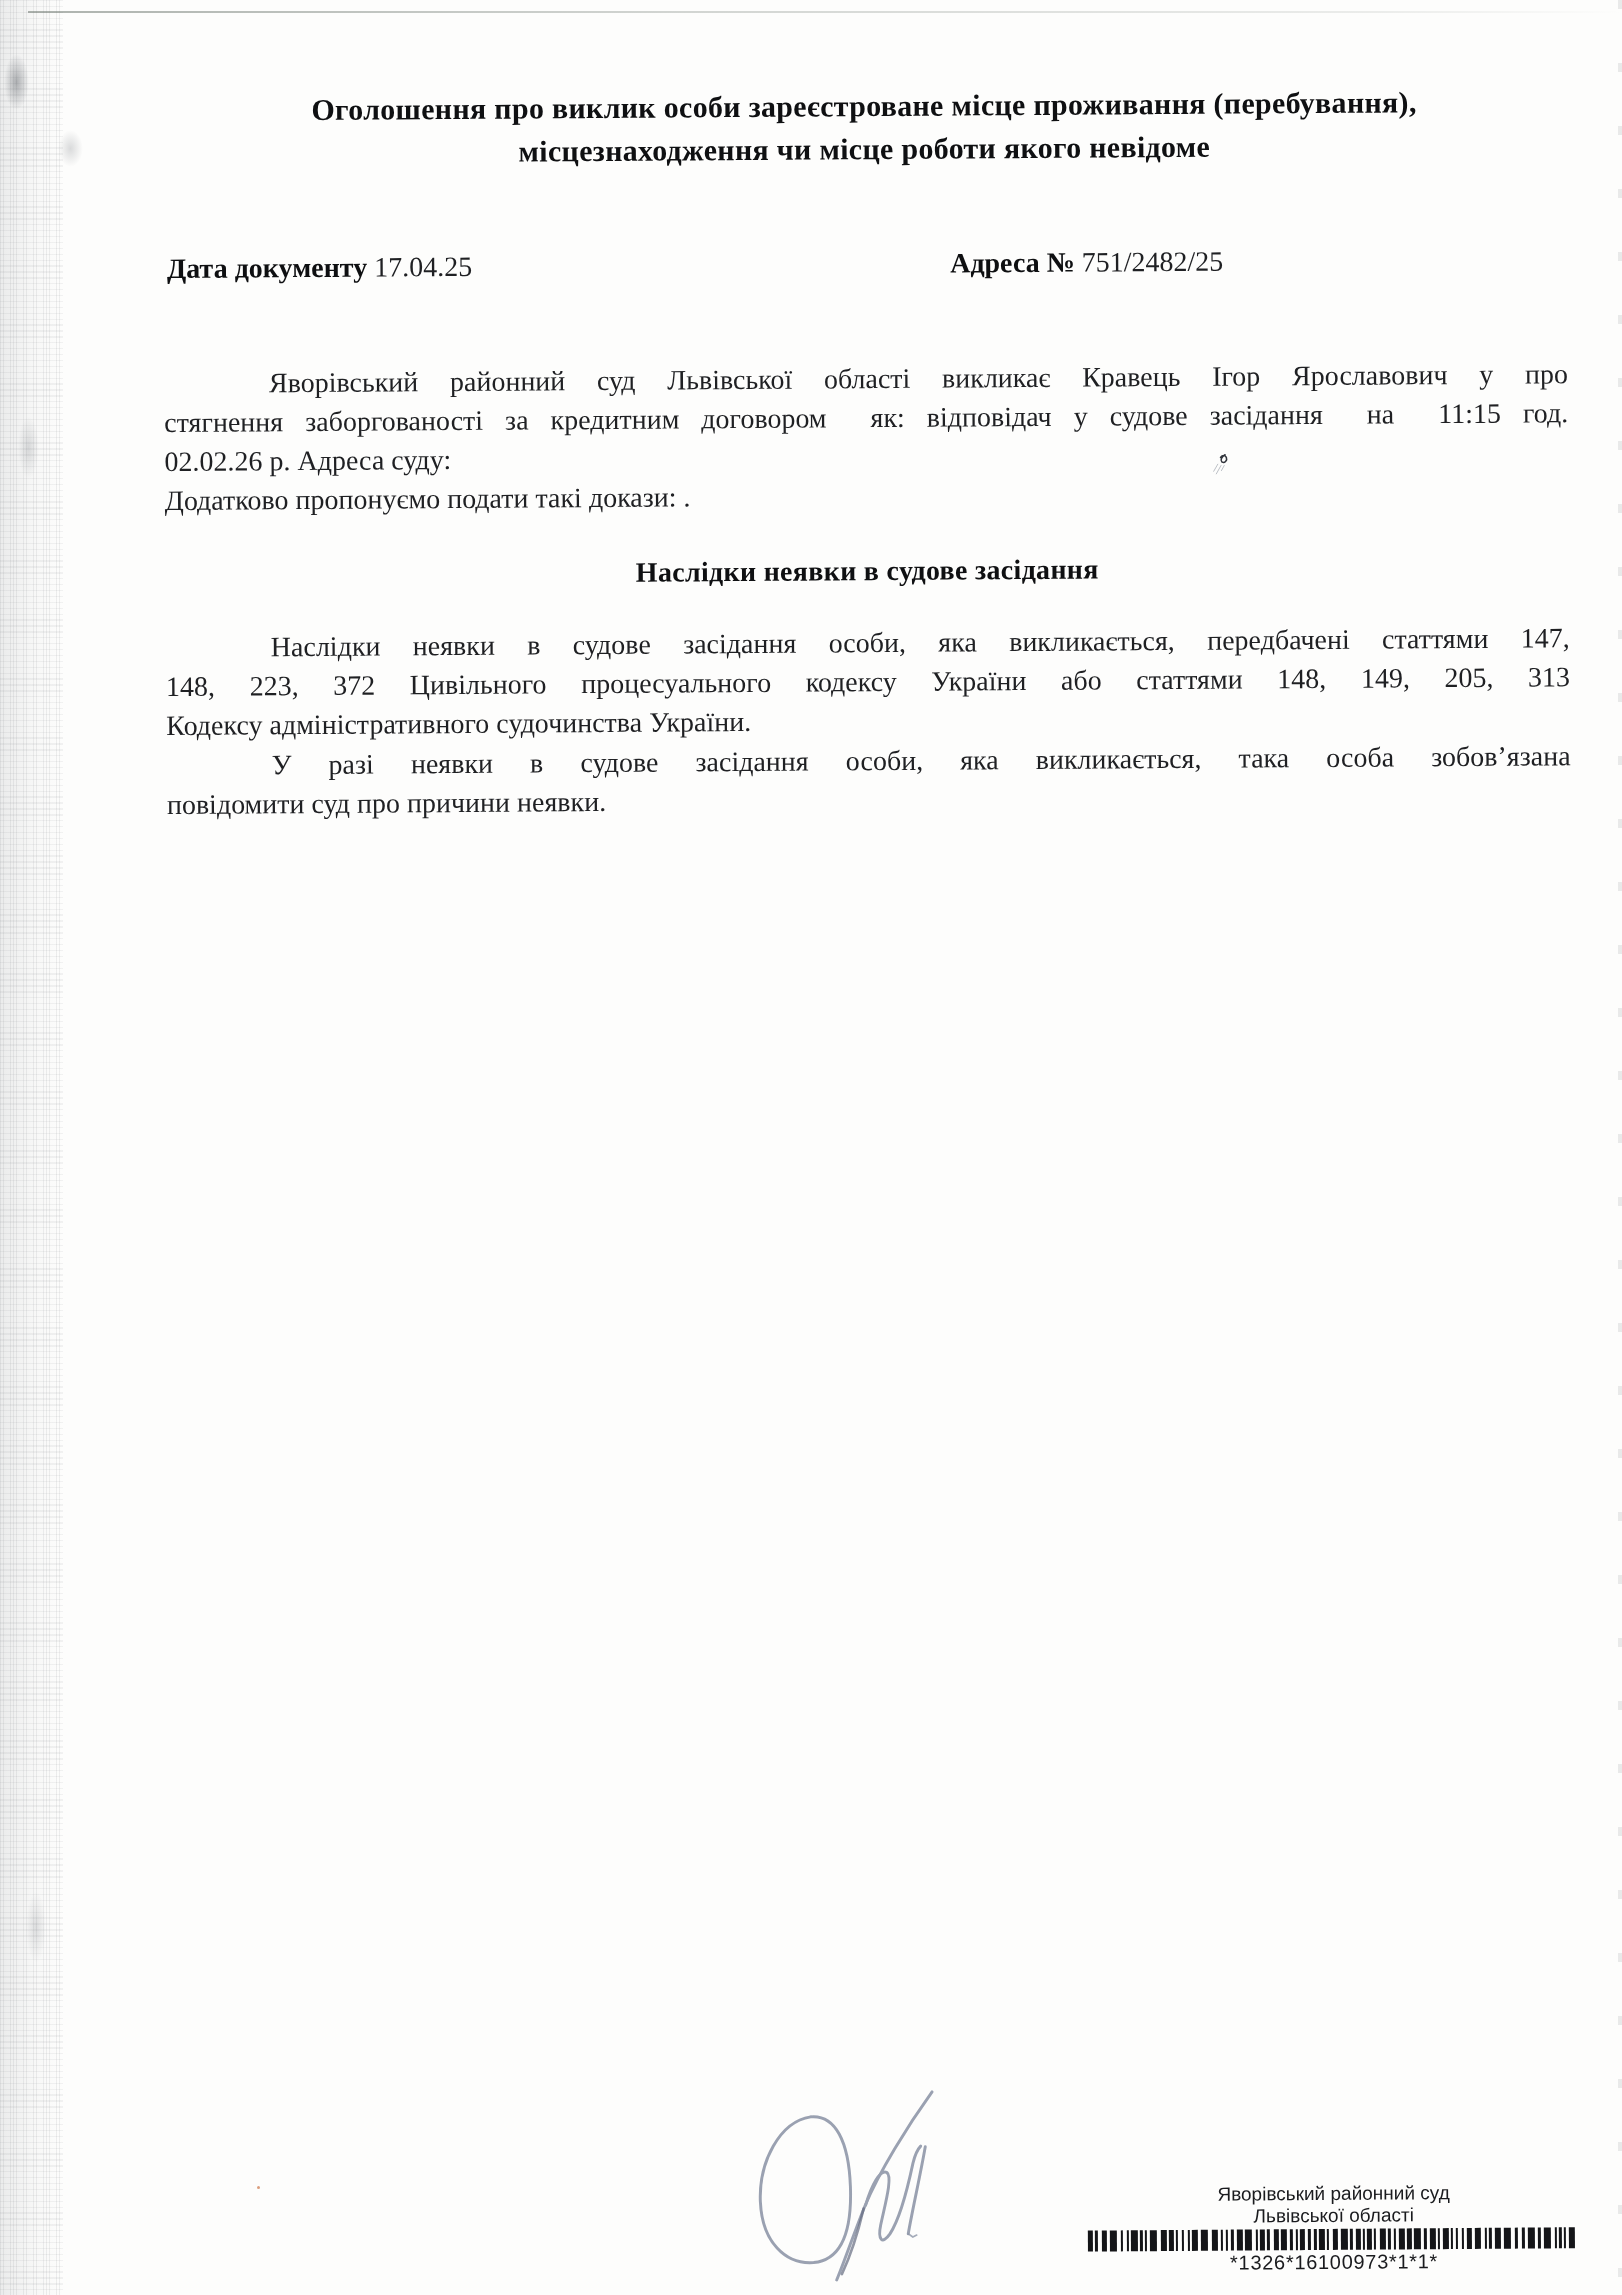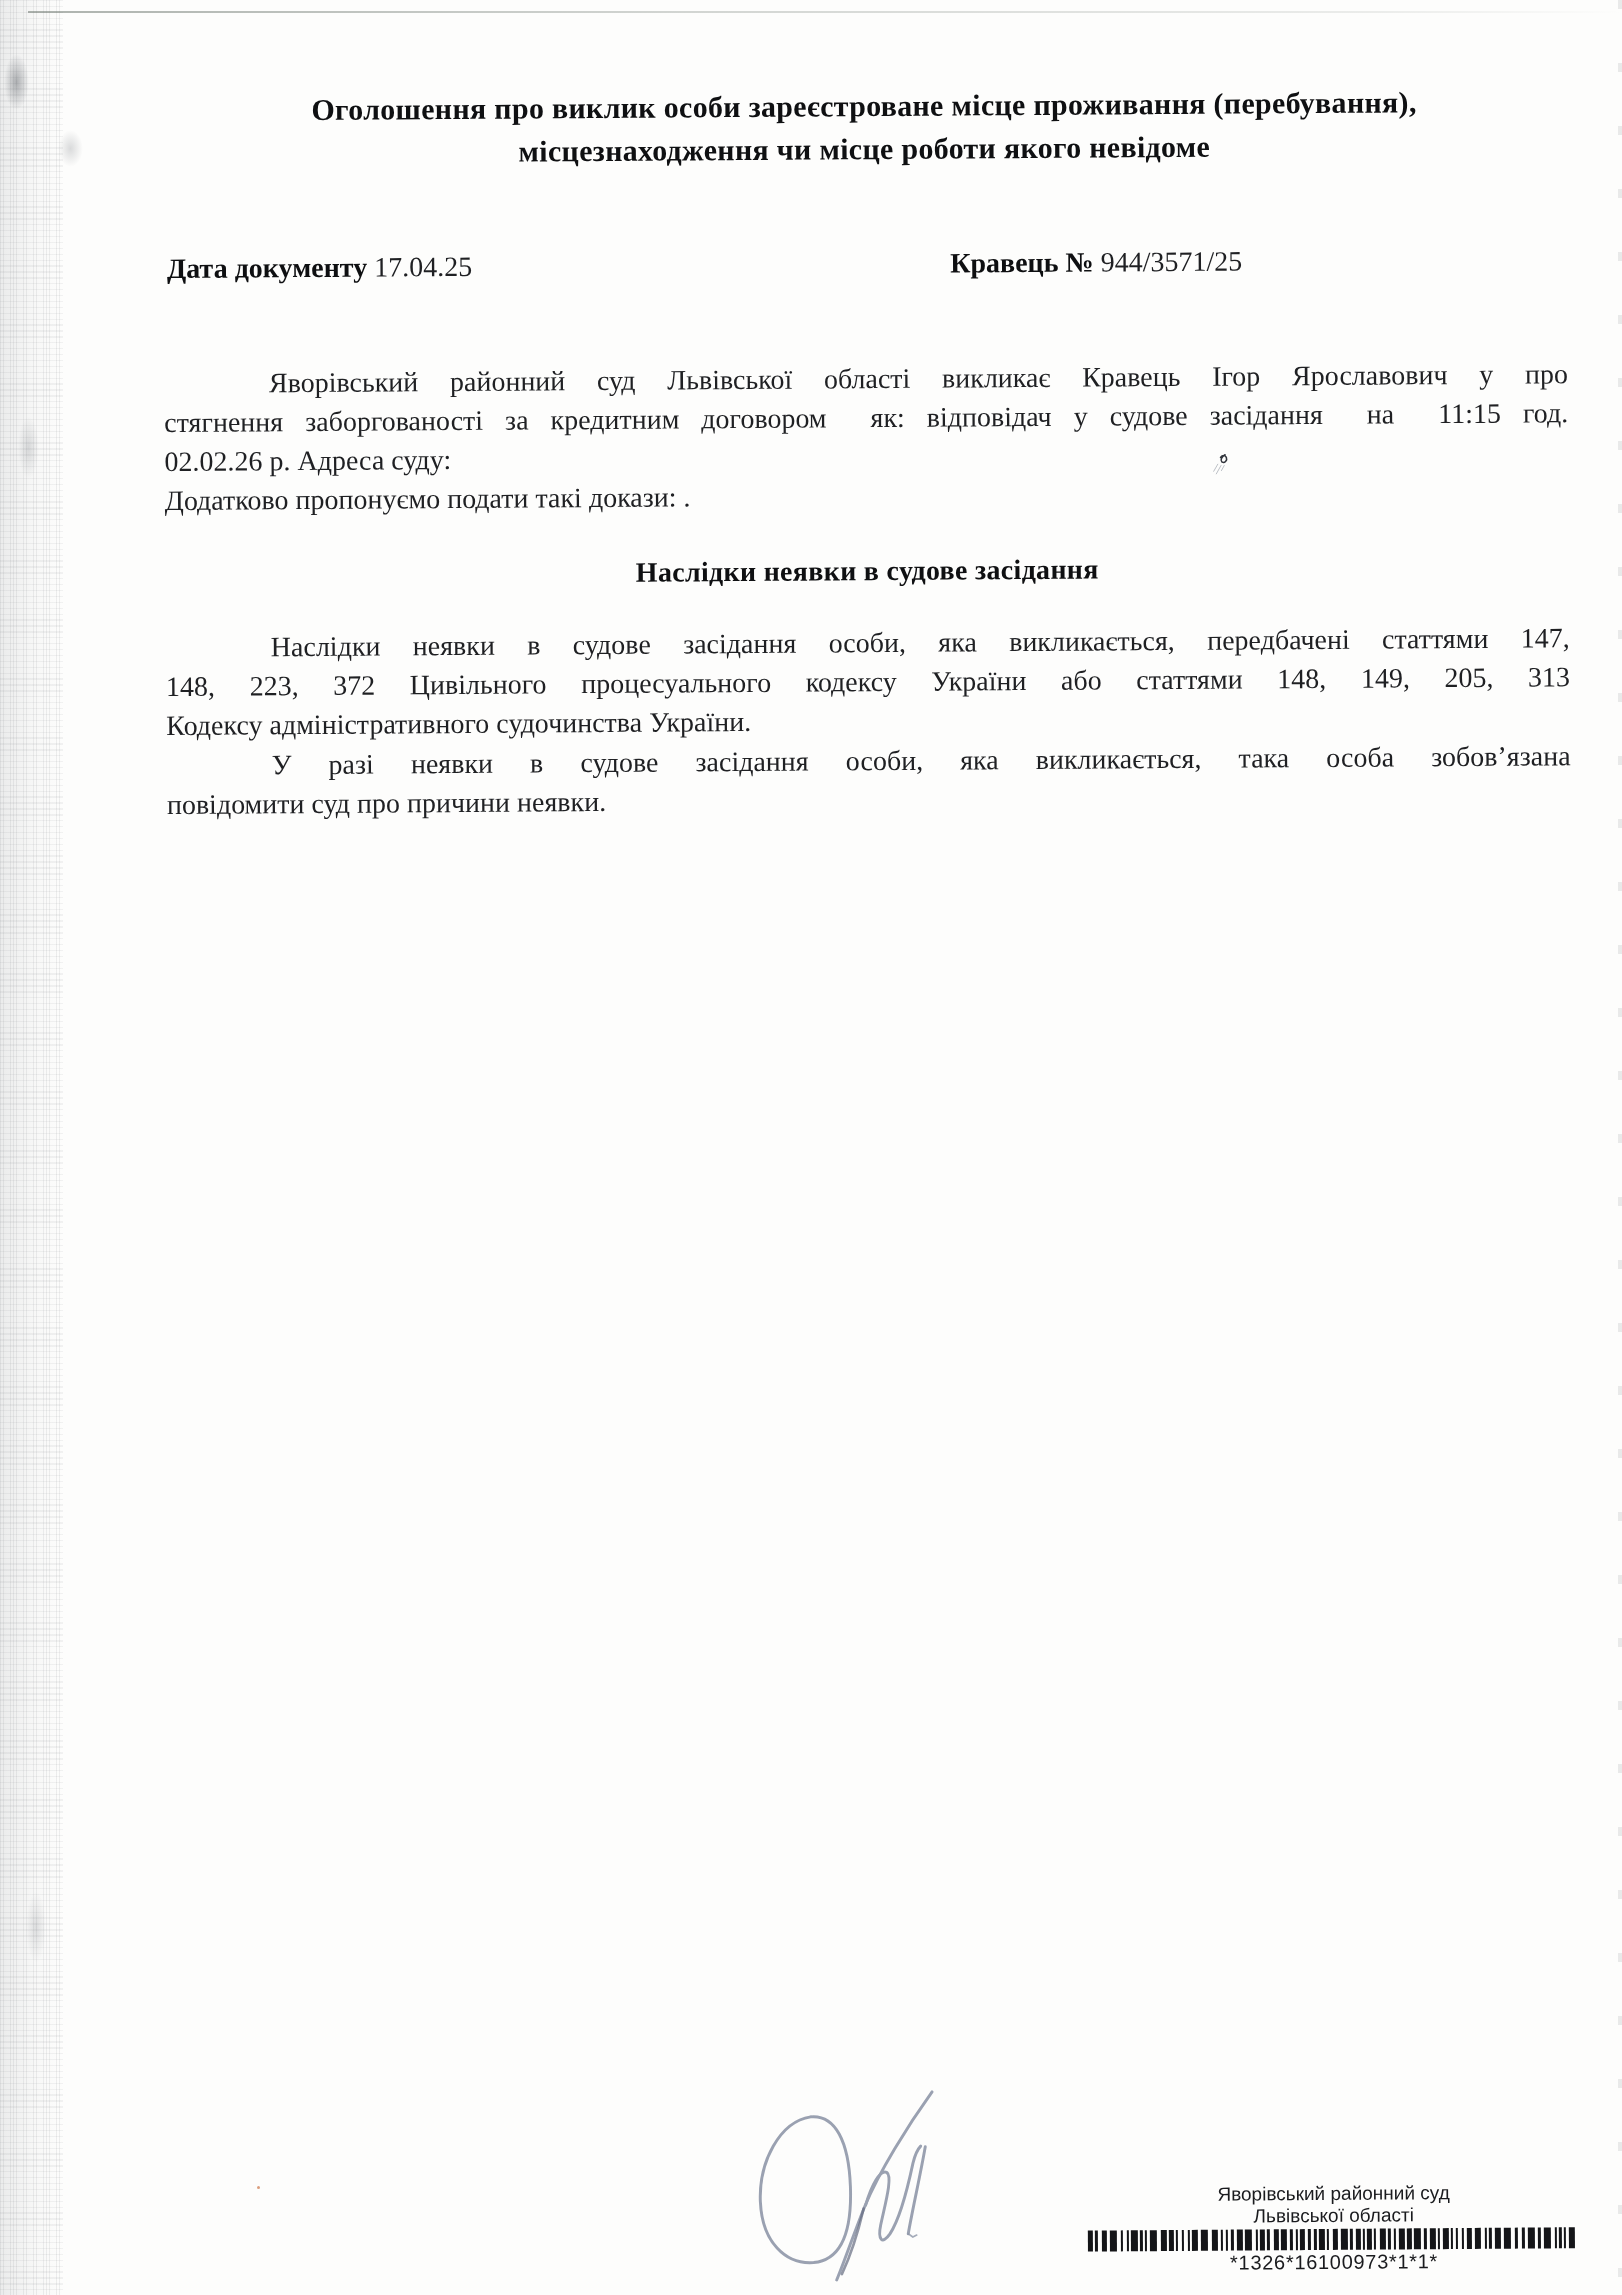--- a/index.html
+++ b/index.html
@@ -109,21 +109,21 @@
   <div class="scan-rotate">
     <div class="content">
 
       <div class="doc-title">
         <div>Оголошення про виклик особи зареєстроване місце проживання (перебування),</div>
         <div>місцезнаходження чи місце роботи якого невідоме</div>
       </div>
 
       <div class="meta-row">
         <span class="meta-left"><span class="blabel">Дата документу</span>&nbsp;<span>17.04.25</span></span>
-        <span class="meta-right"><span class="blabel">Кравець №</span>&nbsp;<span>944/3571/25</span></span>
+        <span class="meta-right"><span class="blabel">Адреса №</span>&nbsp;<span>751/2482/25</span></span>
       </div>
 
       <div class="para p1">
         <div class="bline j ind">Яворівський районний суд Львівської області викликає Кравець Ігор Ярославович у про</div>
         <div class="bline j">стягнення заборгованості за кредитним договором&nbsp; як: відповідач у судове засідання&nbsp; на&nbsp; 11:15 год.</div>
         <div class="bline">02.02.26 р. Адреса суду:</div>
         <div class="bline">Додатково пропонуємо подати такі докази:&nbsp;.</div>
       </div>
 
       <div class="h2">Наслідки неявки в судове засідання</div>

